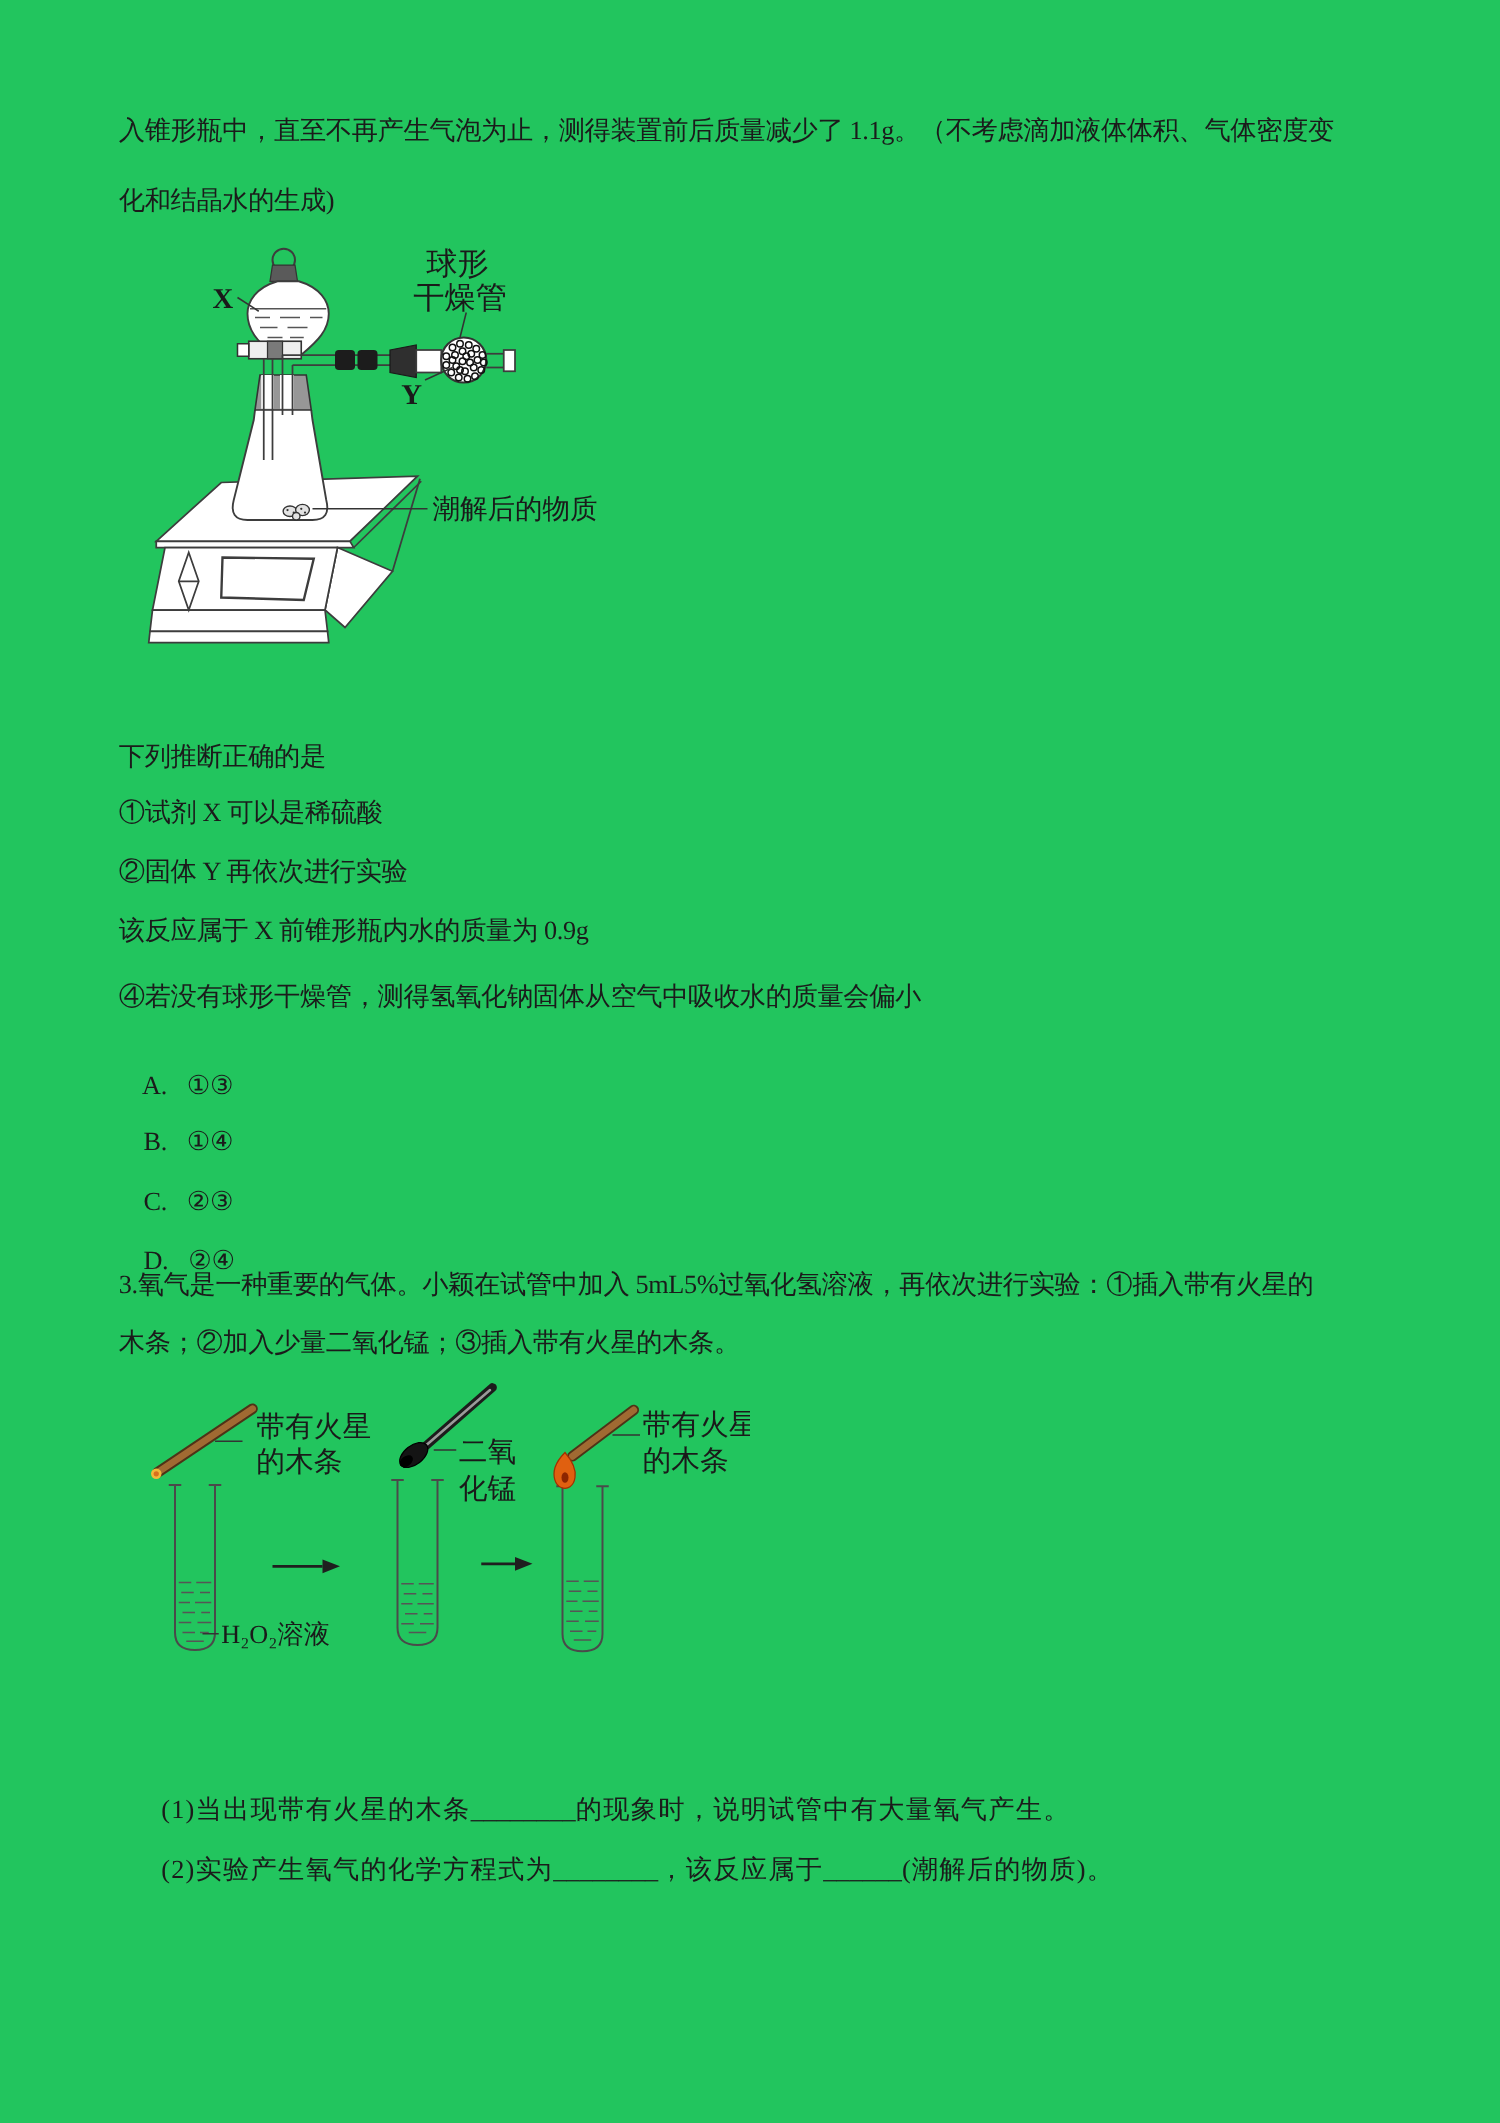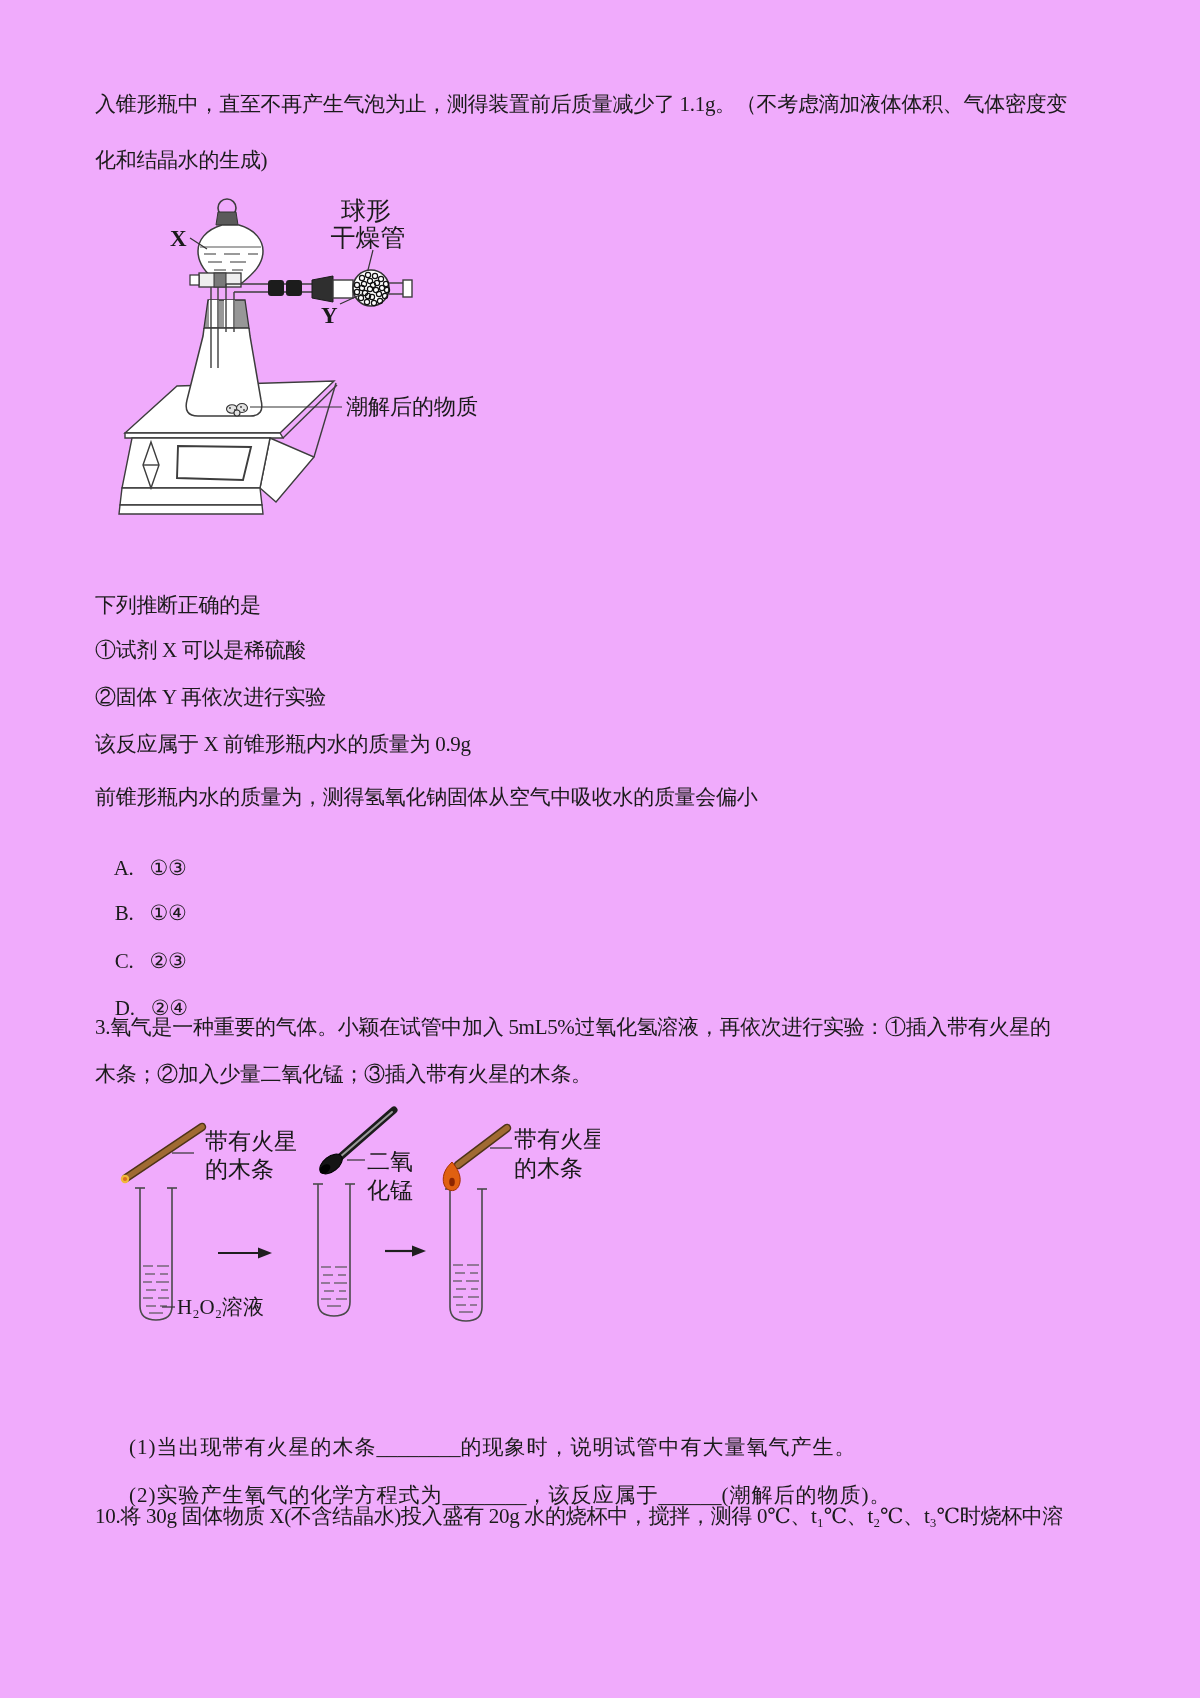--- a/index.html
+++ b/index.html
@@ -1,17 +1,17 @@
 <!DOCTYPE html>
 <html><head>
 <meta charset="utf-8">
 <style>
   html,body { margin:0; padding:0; background:#ffffff; }
   .page {
-    position:relative; width:1200px; height:1698px; background:#f0abfc;
+    position:relative; width:1200px; height:1698px; background:#22c55e;
     font-family:"Liberation Serif","DejaVu Serif",serif; color:#1b1b1b;
     overflow:hidden;
   }
   .line {
     position:absolute; left:95px; font-size:21px; letter-spacing:-0.3px;
     white-space:pre; line-height:26px;
   }
   .sub-line { left:104px; letter-spacing:1px; }
   .opt-value { margin-left:16px; }
   .blank { letter-spacing:0;text-align:center; }
@@ -141,21 +141,21 @@
       <line x1="240" y1="124" x2="262" y2="114" stroke="#333333" stroke-width="1.2"></line>
       <line x1="150" y1="227" x2="242" y2="227" stroke="#333333" stroke-width="1.2"></line>
       <text x="246" y="234" font-size="22">潮解后的物质</text>
     </g>
   </svg>
 
   <div class="line" style="top:592px">下列推断正确的是</div>
   <div class="line" style="top:637px">①试剂 X 可以是稀硫酸</div>
   <div class="line" style="top:684px">②固体 Y 再依次进行实验</div>
   <div class="line" style="top:731px">该反应属于 X 前锥形瓶内水的质量为 0.9g</div>
-  <div class="line" style="top:784px">前锥形瓶内水的质量为，测得氢氧化钠固体从空气中吸收水的质量会偏小</div>
+  <div class="line" style="top:784px">④若没有球形干燥管，测得氢氧化钠固体从空气中吸收水的质量会偏小</div>
 
   <div class="line" style="top:829px">
     <span class="opt-label">A.</span><span class="opt-value">①③</span>
   </div>
   <div class="line" style="top:874px">
     <span class="opt-label">B.</span><span class="opt-value">①④</span>
   </div>
   <div class="line" style="top:922px">
     <span class="opt-label">C.</span><span class="opt-value">②③</span>
   </div>
@@ -267,15 +267,14 @@
     </g>
   </svg>
 
   <div class="line sub-line" style="top:1408px">
     <span>(1)当出现带有火星的木条</span><span class="blank">________</span><span>的现象时，说明试管中有大量氧气产生。</span>
   </div>
   <div class="line sub-line" style="top:1456px">
     <span>(2)实验产生氧气的化学方程式为</span><span class="blank">________</span><span>，该反应属于</span><span class="blank">______</span><span>(潮解后的物质)。</span>
   </div>
 
-  <div class="line" style="top:1503px">10.将 30g 固体物质 X(不含结晶水)投入盛有 20g 水的烧杯中，搅拌，测得 0℃、t₁℃、t₂℃、t₃℃时烧杯中溶</div>
 
 </div>
 
 </body></html>

